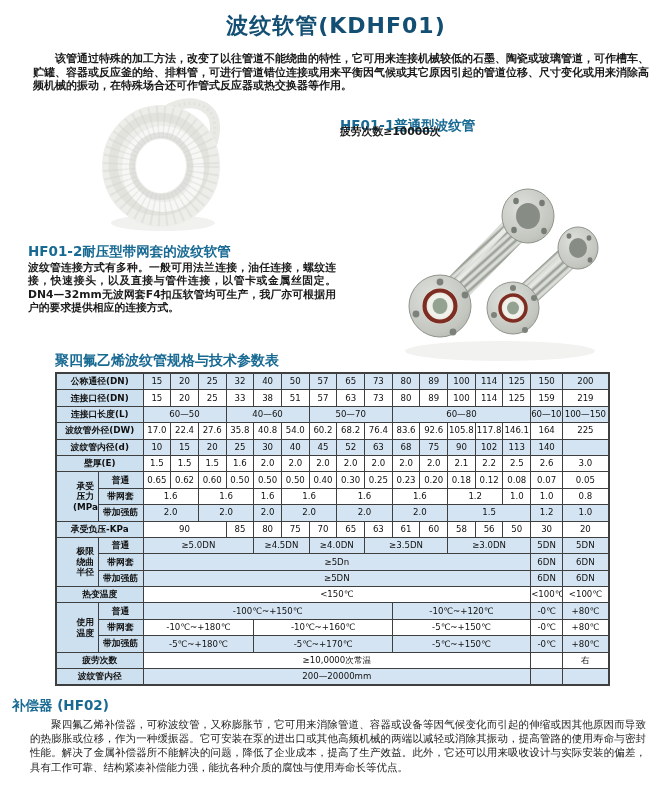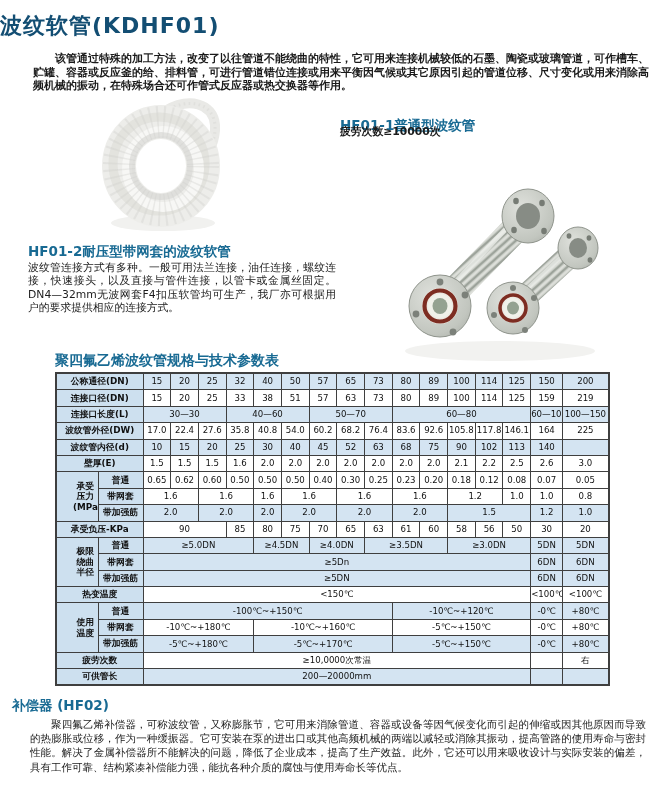--- a/index.html
+++ b/index.html
@@ -3,33 +3,33 @@
 <meta charset="utf-8">
 <style>
   :root{
     --title:#134e73; --heading:#186a93; --tableBlue:#d4e4f2; --tableLabel:#cde0ef;
     --border:#3f3f3f; --maroon:#7d2d22;
   }
   html,body{margin:0;padding:0;}
   body{width:672px;height:786px;position:relative;background:#ffffff;
        font-family:"DejaVu Sans","Liberation Sans",sans-serif;overflow:hidden;}
   .abs{position:absolute;}
-  .doc-title{top:11px;left:0;width:672px;text-align:left;font-size:22px;font-weight:bold;
+  .doc-title{top:11px;left:0;width:672px;text-align:center;font-size:22px;font-weight:bold;
              color:var(--title);letter-spacing:1px;}
   .intro{top:52px;left:33px;width:616px;font-size:11px;line-height:13.5px;color:#1a1a1a;
          font-weight:600;text-align:justify;text-indent:2em;}
   .sec-title{font-weight:bold;color:var(--heading);}
   .hf1-title{top:117px;left:340px;font-size:13.5px;}
   .hf1-lines{top:125px;left:340px;width:320px;font-size:10.8px;line-height:13px;
              color:#1c1c1c;font-weight:600;}
   .hf2-title{top:243px;left:28px;font-size:13.5px;}
   .hf2-body{top:261px;left:28px;width:308px;font-size:10.8px;line-height:13.3px;color:#1b1b1b;
             text-align:justify;}
   .hf2-body .p1{font-weight:500;}
-  .hf2-body .p2{font-weight:400;}
+  .hf2-body .p2{font-weight:700;}
   .tbl-title{top:352px;left:55px;font-size:14px;}
   .comp-title{top:697px;left:12px;font-size:13.5px;}
   .comp-body{top:717px;left:30px;width:616px;font-size:10.5px;line-height:14.2px;color:#1a1a1a;
              font-weight:500;text-align:justify;text-indent:2em;}
   
   #specwrap{top:372px;left:55px;}
   table{border-collapse:collapse;table-layout:fixed;width:553px;border:2px solid var(--border);}
   td{border:1px solid var(--border);height:15.4px;padding:0;text-align:center;
      font-size:8.6px;line-height:1.02;color:#101010;white-space:nowrap;overflow:hidden;}
   td.rlabel,td.glabel{background:var(--tableLabel);font-weight:600;font-size:8.8px;}
@@ -183,21 +183,21 @@
           <td class="w">80</td>
           <td class="w">89</td>
           <td class="w">100</td>
           <td class="w">114</td>
           <td class="w">125</td>
           <td class="w">159</td>
           <td class="w">219</td>
         </tr>
         <tr>
           <td colspan="2" class="rlabel">连接口长度(L)</td>
-          <td colspan="3" class="b">30—30</td>
+          <td colspan="3" class="b">60—50</td>
           <td colspan="3" class="b">40—60</td>
           <td colspan="3" class="b">50—70</td>
           <td colspan="5" class="b">60—80</td>
           <td class="b">60—100</td>
           <td class="b">100—150</td>
         </tr>
         <tr>
           <td colspan="2" class="rlabel">波纹管外径(DW)</td>
           <td class="w">17.0</td>
           <td class="w">22.4</td>
@@ -372,21 +372,21 @@
           <td class="b">-0℃</td>
           <td class="b">+80℃</td>
         </tr>
         <tr>
           <td colspan="2" class="rlabel">疲劳次数</td>
           <td colspan="14" class="w">≥10,0000次常温</td>
           <td class="w"></td>
           <td class="w">右</td>
         </tr>
         <tr>
-          <td colspan="2" class="rlabel">可供管长</td>
+          <td colspan="2" class="rlabel">波纹管内径</td>
           <td colspan="14" class="b">200—20000mm</td>
           <td class="b"></td>
           <td class="b"></td>
         </tr>
       </tbody>
   </table>
 </div>
 
 <div class="abs sec-title comp-title">补偿器 (HF02)</div>
 <div class="abs comp-body">聚四氟乙烯补偿器，可称波纹管，又称膨胀节，它可用来消除管道、容器或设备等因气候变化而引起的伸缩或因其他原因而导致的热膨胀或位移，作为一种缓振器。它可安装在泵的进出口或其他高频机械的两端以减轻或消除其振动，提高管路的使用寿命与密封性能。解决了金属补偿器所不能解决的问题，降低了企业成本，提高了生产效益。此外，它还可以用来吸收设计与实际安装的偏差，具有工作可靠、结构紧凑补偿能力强，能抗各种介质的腐蚀与使用寿命长等优点。</div>

